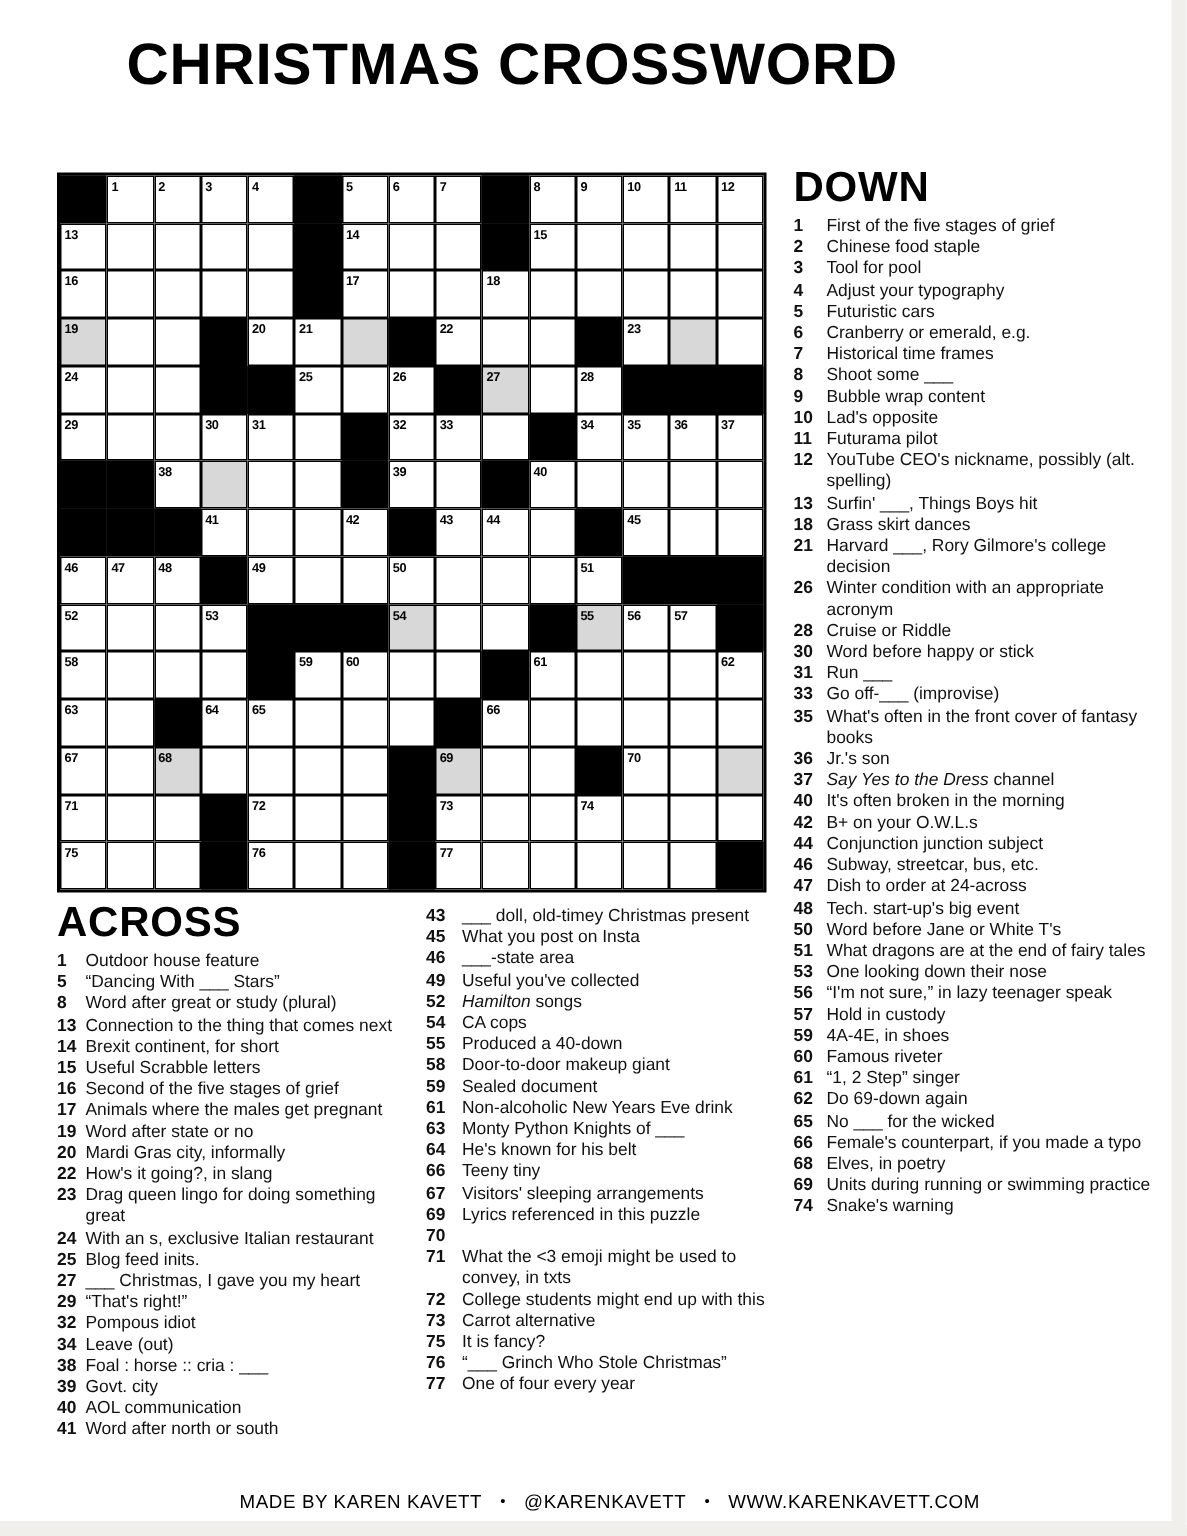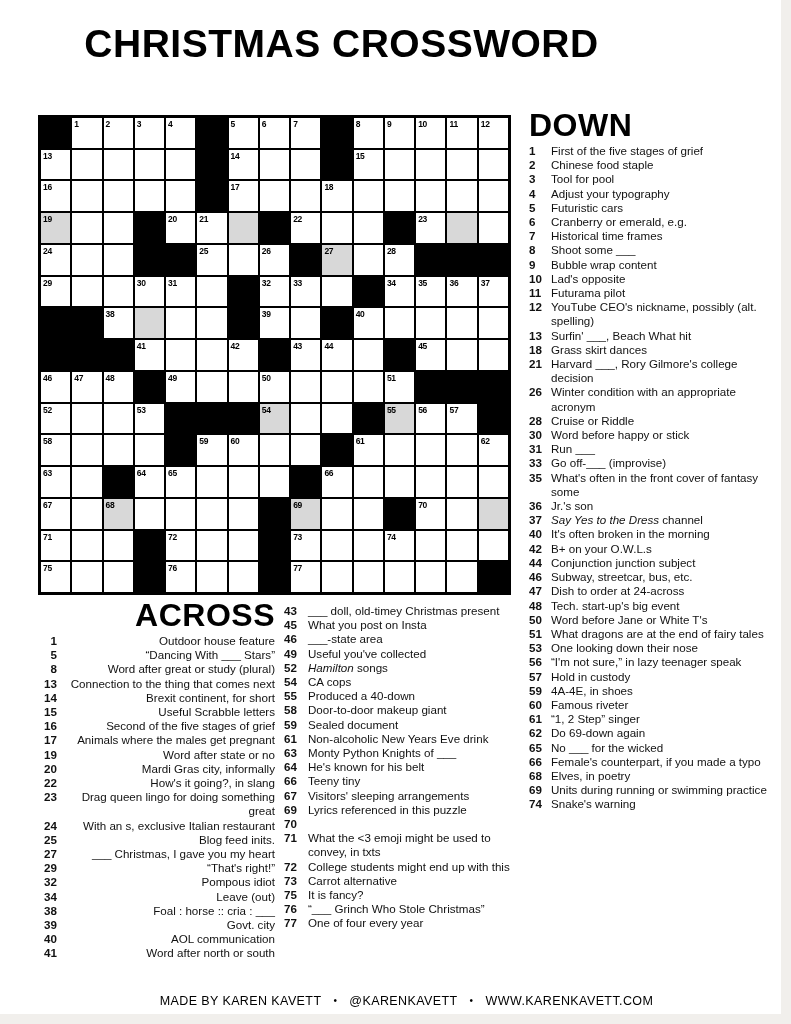--- a/index.html
+++ b/index.html
@@ -27,27 +27,27 @@
   .cell{border:1px solid #000;box-sizing:border-box;position:relative;background:#fff;}
   .cell.black{background:#000;border-color:#000;}
   .cell.shaded{background:#d8d8d8;}
   .cellnum{
     position:absolute;top:1px;left:2px;
     font-size:8.5px;font-weight:bold;letter-spacing:-0.3px;color:#000;
   }
   
   .section-heading{
     font-weight:bold;color:#000;
-    font-size:32px;line-height:26px;letter-spacing:0.5px;margin:0 0 6px 0;
+    font-size:28px;line-height:26px;letter-spacing:0.5px;margin:0 0 6px 0;
   }
   .clues{font-size:11.6px;line-height:14.2px;color:#111;}
   .clue{display:flex;}
   .clue .num{font-weight:bold;flex:0 0 19px;}
   .clue .txt{flex:1;}
-  .across-col{position:absolute;left:38px;top:602px;width:237px;text-align:right;}
+  .across-col{position:absolute;left:38px;top:602px;width:237px;}
   .mid-col{position:absolute;left:284px;top:604px;width:238px;}
   .mid-col .num{flex:0 0 24px;}
   .down-col{position:absolute;left:529px;top:112px;width:240px;}
   .down-col .num{flex:0 0 22px;}
   
   .footer{
     position:absolute;top:994px;left:16px;width:781px;text-align:center;
     font-weight:normal;font-size:12.5px;letter-spacing:0.4px;color:#000;
   }
   .footer .bullet{margin:0 12px;font-size:10px;vertical-align:1px;}
@@ -489,21 +489,21 @@
         <div class="clue">
           <span class="num">11</span>
           <span class="txt">Futurama pilot</span>
         </div>
         <div class="clue">
           <span class="num">12</span>
           <span class="txt">YouTube CEO's nickname, possibly (alt. spelling)</span>
         </div>
         <div class="clue">
           <span class="num">13</span>
-          <span class="txt">Surfin' ___, Beach What hit</span>
+          <span class="txt">Surfin' ___, Things Boys hit</span>
         </div>
         <div class="clue">
           <span class="num">18</span>
           <span class="txt">Grass skirt dances</span>
         </div>
         <div class="clue">
           <span class="num">21</span>
           <span class="txt">Harvard ___, Rory Gilmore's college decision</span>
         </div>
         <div class="clue">
@@ -521,21 +521,21 @@
         <div class="clue">
           <span class="num">31</span>
           <span class="txt">Run ___</span>
         </div>
         <div class="clue">
           <span class="num">33</span>
           <span class="txt">Go off-___ (improvise)</span>
         </div>
         <div class="clue">
           <span class="num">35</span>
-          <span class="txt">What's often in the front cover of fantasy some</span>
+          <span class="txt">What's often in the front cover of fantasy books</span>
         </div>
         <div class="clue">
           <span class="num">36</span>
           <span class="txt">Jr.'s son</span>
         </div>
         <div class="clue">
           <span class="num">37</span>
           <span class="txt"><i>Say Yes to the Dress</i> channel</span>
         </div>
         <div class="clue">

